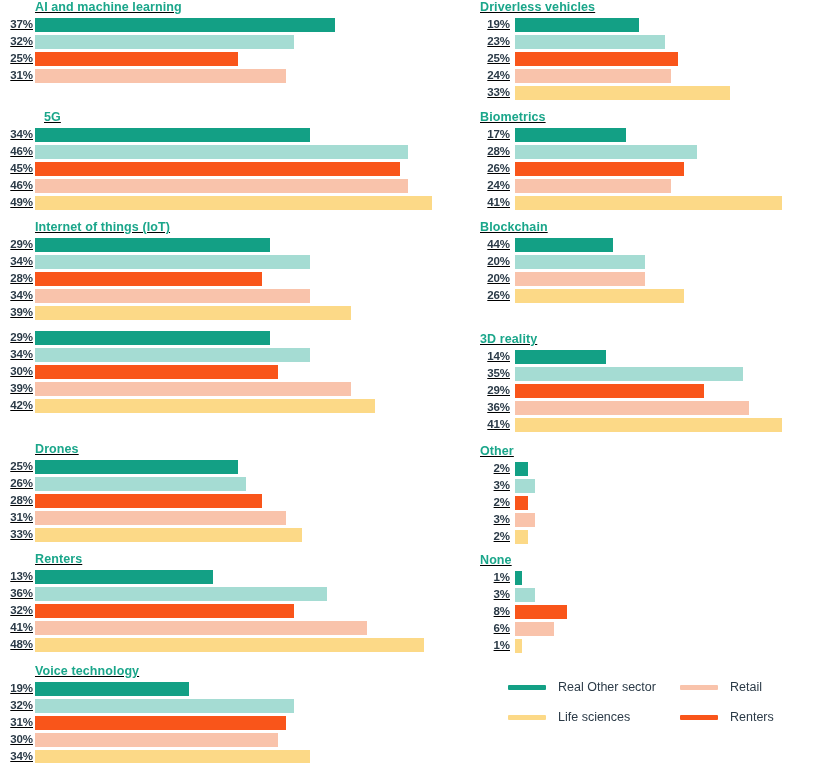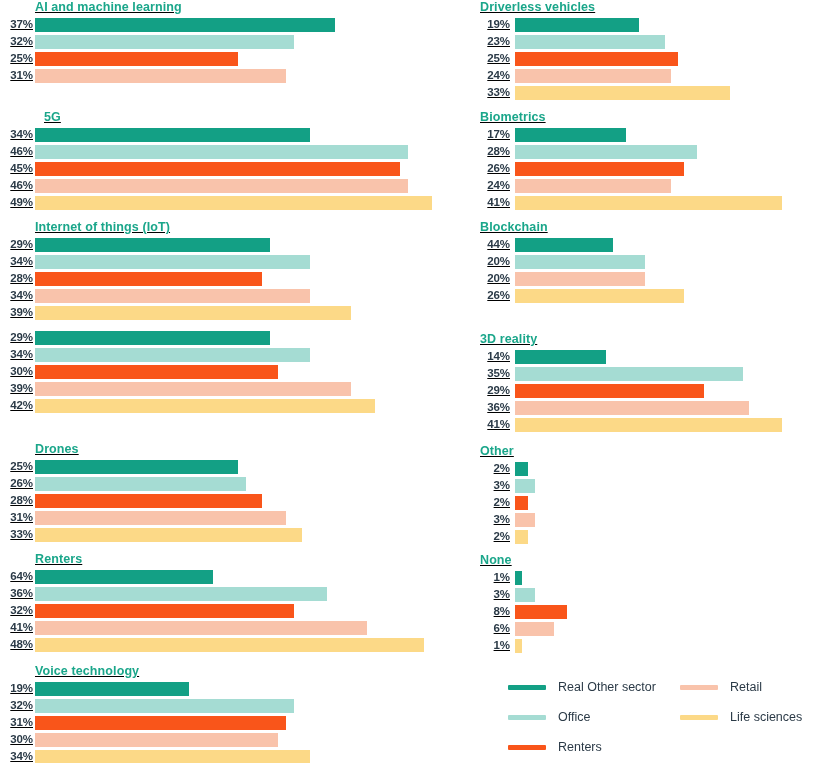--- a/index.html
+++ b/index.html
@@ -253,21 +253,21 @@
             <div class="track">
               <div class="bar" style="width: 267.3px; background: rgb(252, 217, 135);"></div>
             </div>
           </div>
         </div>
       </div>
       <div class="group" style="position: absolute; left: 0px; right: 0px; top: 552px;">
         <div class="group-title" style="color: rgb(26, 166, 138);">Renters</div>
         <div class="rows">
           <div class="row">
-            <div class="pct" style="color: rgb(43, 58, 71);">64%</div>
+            <div class="pct" style="color: rgb(43, 58, 71);">13%</div>
             <div class="track">
               <div class="bar" style="width: 178.2px; background: rgb(19, 160, 133);"></div>
             </div>
           </div>
           <div class="row">
             <div class="pct" style="color: rgb(43, 58, 71);">36%</div>
             <div class="track">
               <div class="bar" style="width: 291.6px; background: rgb(165, 220, 211);"></div>
             </div>
           </div>
@@ -538,24 +538,20 @@
     <div class="legend-grid">
         <div class="legend-item">
           <span class="swatch" style="background: rgb(19, 160, 133);"></span>
           <span class="legend-label">Real Other sector</span>
         </div>
         <div class="legend-item">
           <span class="swatch" style="background: rgb(249, 195, 171);"></span>
           <span class="legend-label">Retail</span>
         </div>
         <div class="legend-item">
-          <span class="swatch" style="background: rgb(165, 220, 211);"></span>
-          <span class="legend-label">Office</span>
-        </div>
-        <div class="legend-item">
           <span class="swatch" style="background: rgb(252, 217, 135);"></span>
           <span class="legend-label">Life sciences</span>
         </div>
         <div class="legend-item">
           <span class="swatch" style="background: rgb(249, 85, 26);"></span>
           <span class="legend-label">Renters</span>
         </div>
       </div>
   </div>
 

